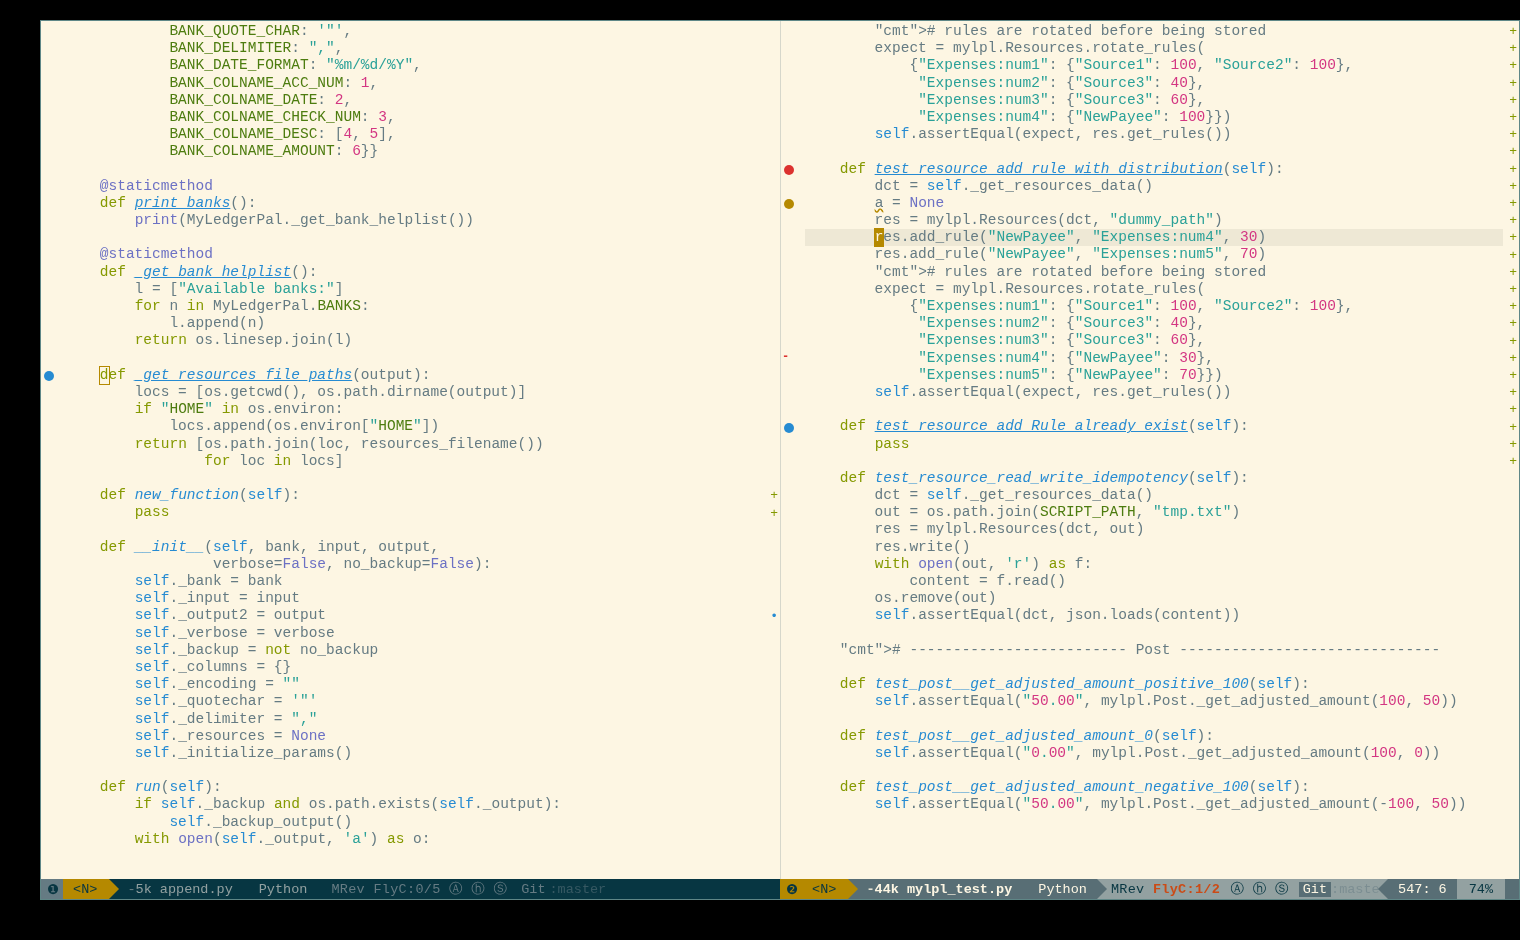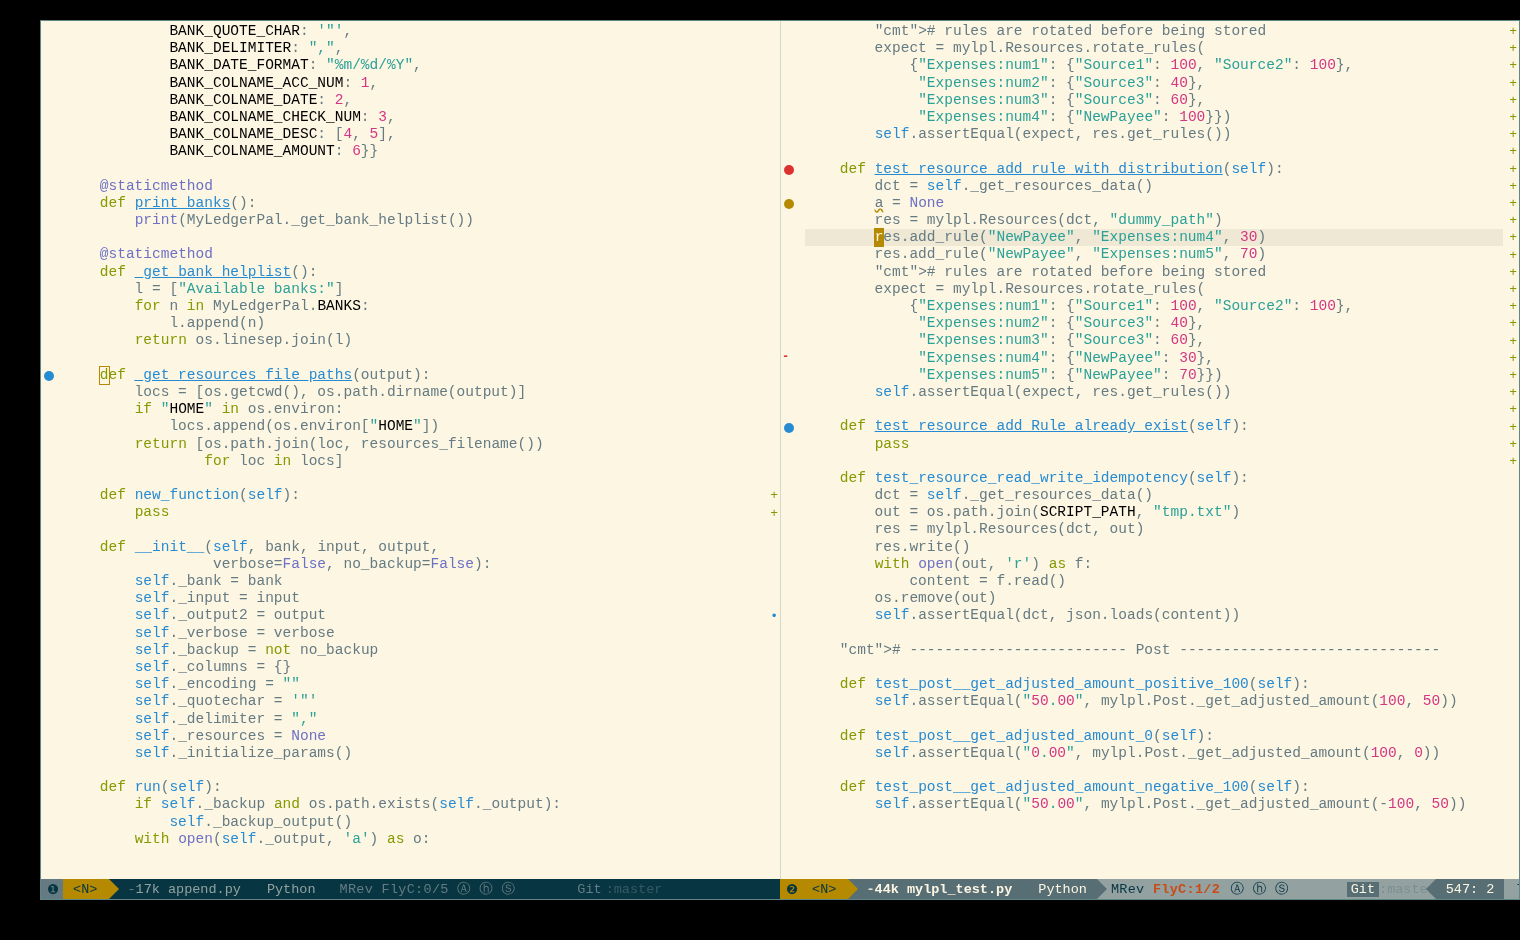--- a/index.html
+++ b/index.html
@@ -84,24 +84,24 @@
     outline: 1px solid #b58900;
   }
   .code .boxc {
     display: inline-block;
     width: 8.7px;
     outline: 1px solid #b58900;
   }
 
   
   .kw   { color: #859900; }
-  .fnp  { color: #268bd2; }
+  .fnp  { color: #268bd2; font-style: italic; }
   .str  { color: #2aa198; }
   .num  { color: #d33682; }
-  .var  { color: #000000; }
+  .var  { color: #4d7c0f; }
   .self { color: #268bd2; }
   .const{ color: #6c71c4; }
   .un   { text-decoration: underline; }
   .warn-un { text-decoration: underline; text-decoration-color: #b58900; text-decoration-style: wavy; }
   .bi { color: #6c71c4; }
 
   
   .modelines {
     display: flex;
     height: 20px;
@@ -170,21 +170,21 @@
     position:absolute; right:-10px; top:0;
     border-top: 10px solid transparent;
     border-bottom: 10px solid transparent;
     border-left: 10px solid #073642;
   }
   .ml.active .major::after { border-left-color: #586e75; }
 
   .ml .minor { padding-left: 14px; letter-spacing:0.3px;}
   .ml .badge { color: #cb4b16; padding-right:2px; font-weight:bold;}
   .ml .git  { padding-left: 10px; color: #657b83; }
-  .ml .git .gitlbl { background:#073642; padding:0 4px;margin-left:48px; }
+  .ml .git .gitlbl { background:#073642; padding:0 4px; }
   .ml.active .git .gitlbl { background: #586e75; color:#fdf6e3; }
   .ml .pos {
     margin-left: auto;
     display:inline-flex;
     align-items:center;
     height:20px;
   }
   .ml .posnum {
     background:#586e75;
     color:#fdf6e3;
@@ -260,21 +260,21 @@
       </div>
     </div>
   </div>
 
   <div class="modelines">
     <div class="ml inactive-ml">
       <span class="seg seg-state noarrow">❶</span>
       <span class="seg seg-mode">&lt;N&gt;</span>
       <span class="seg seg-file">
         <span style="opacity:.7">- </span>
-        <span>17k</span>
+        <span>5k</span>
         <span>&nbsp;</span>
         <span>append.py</span>
       </span>
       <span class="major">Python</span>
       <span class="minor">MRev FlyC:0/5 Ⓐ ⓗ Ⓢ</span>
       <span class="git">
         <span class="gitlbl">Git</span><span style="opacity:.5">:master</span>
       </span>
     </div>
 
@@ -288,19 +288,19 @@
         <span>mylpl_test.py</span>
       </span>
       <span class="major">Python</span>
       <span class="minor">
         <span>MRev </span><span class="badge">FlyC:1/2</span><span> Ⓐ ⓗ Ⓢ</span>
       </span>
       <span class="git">
         <span class="gitlbl">Git</span><span style="opacity:.5">:master</span>
       </span>
       <span class="pos">
-        <span class="posnum">547: 2</span>
+        <span class="posnum">547: 6</span>
         <span class="pct">74%</span>
         <span class="scrollthumb"></span>
       </span>
     </div>
   </div>
 </div>
 
 </body></html>

